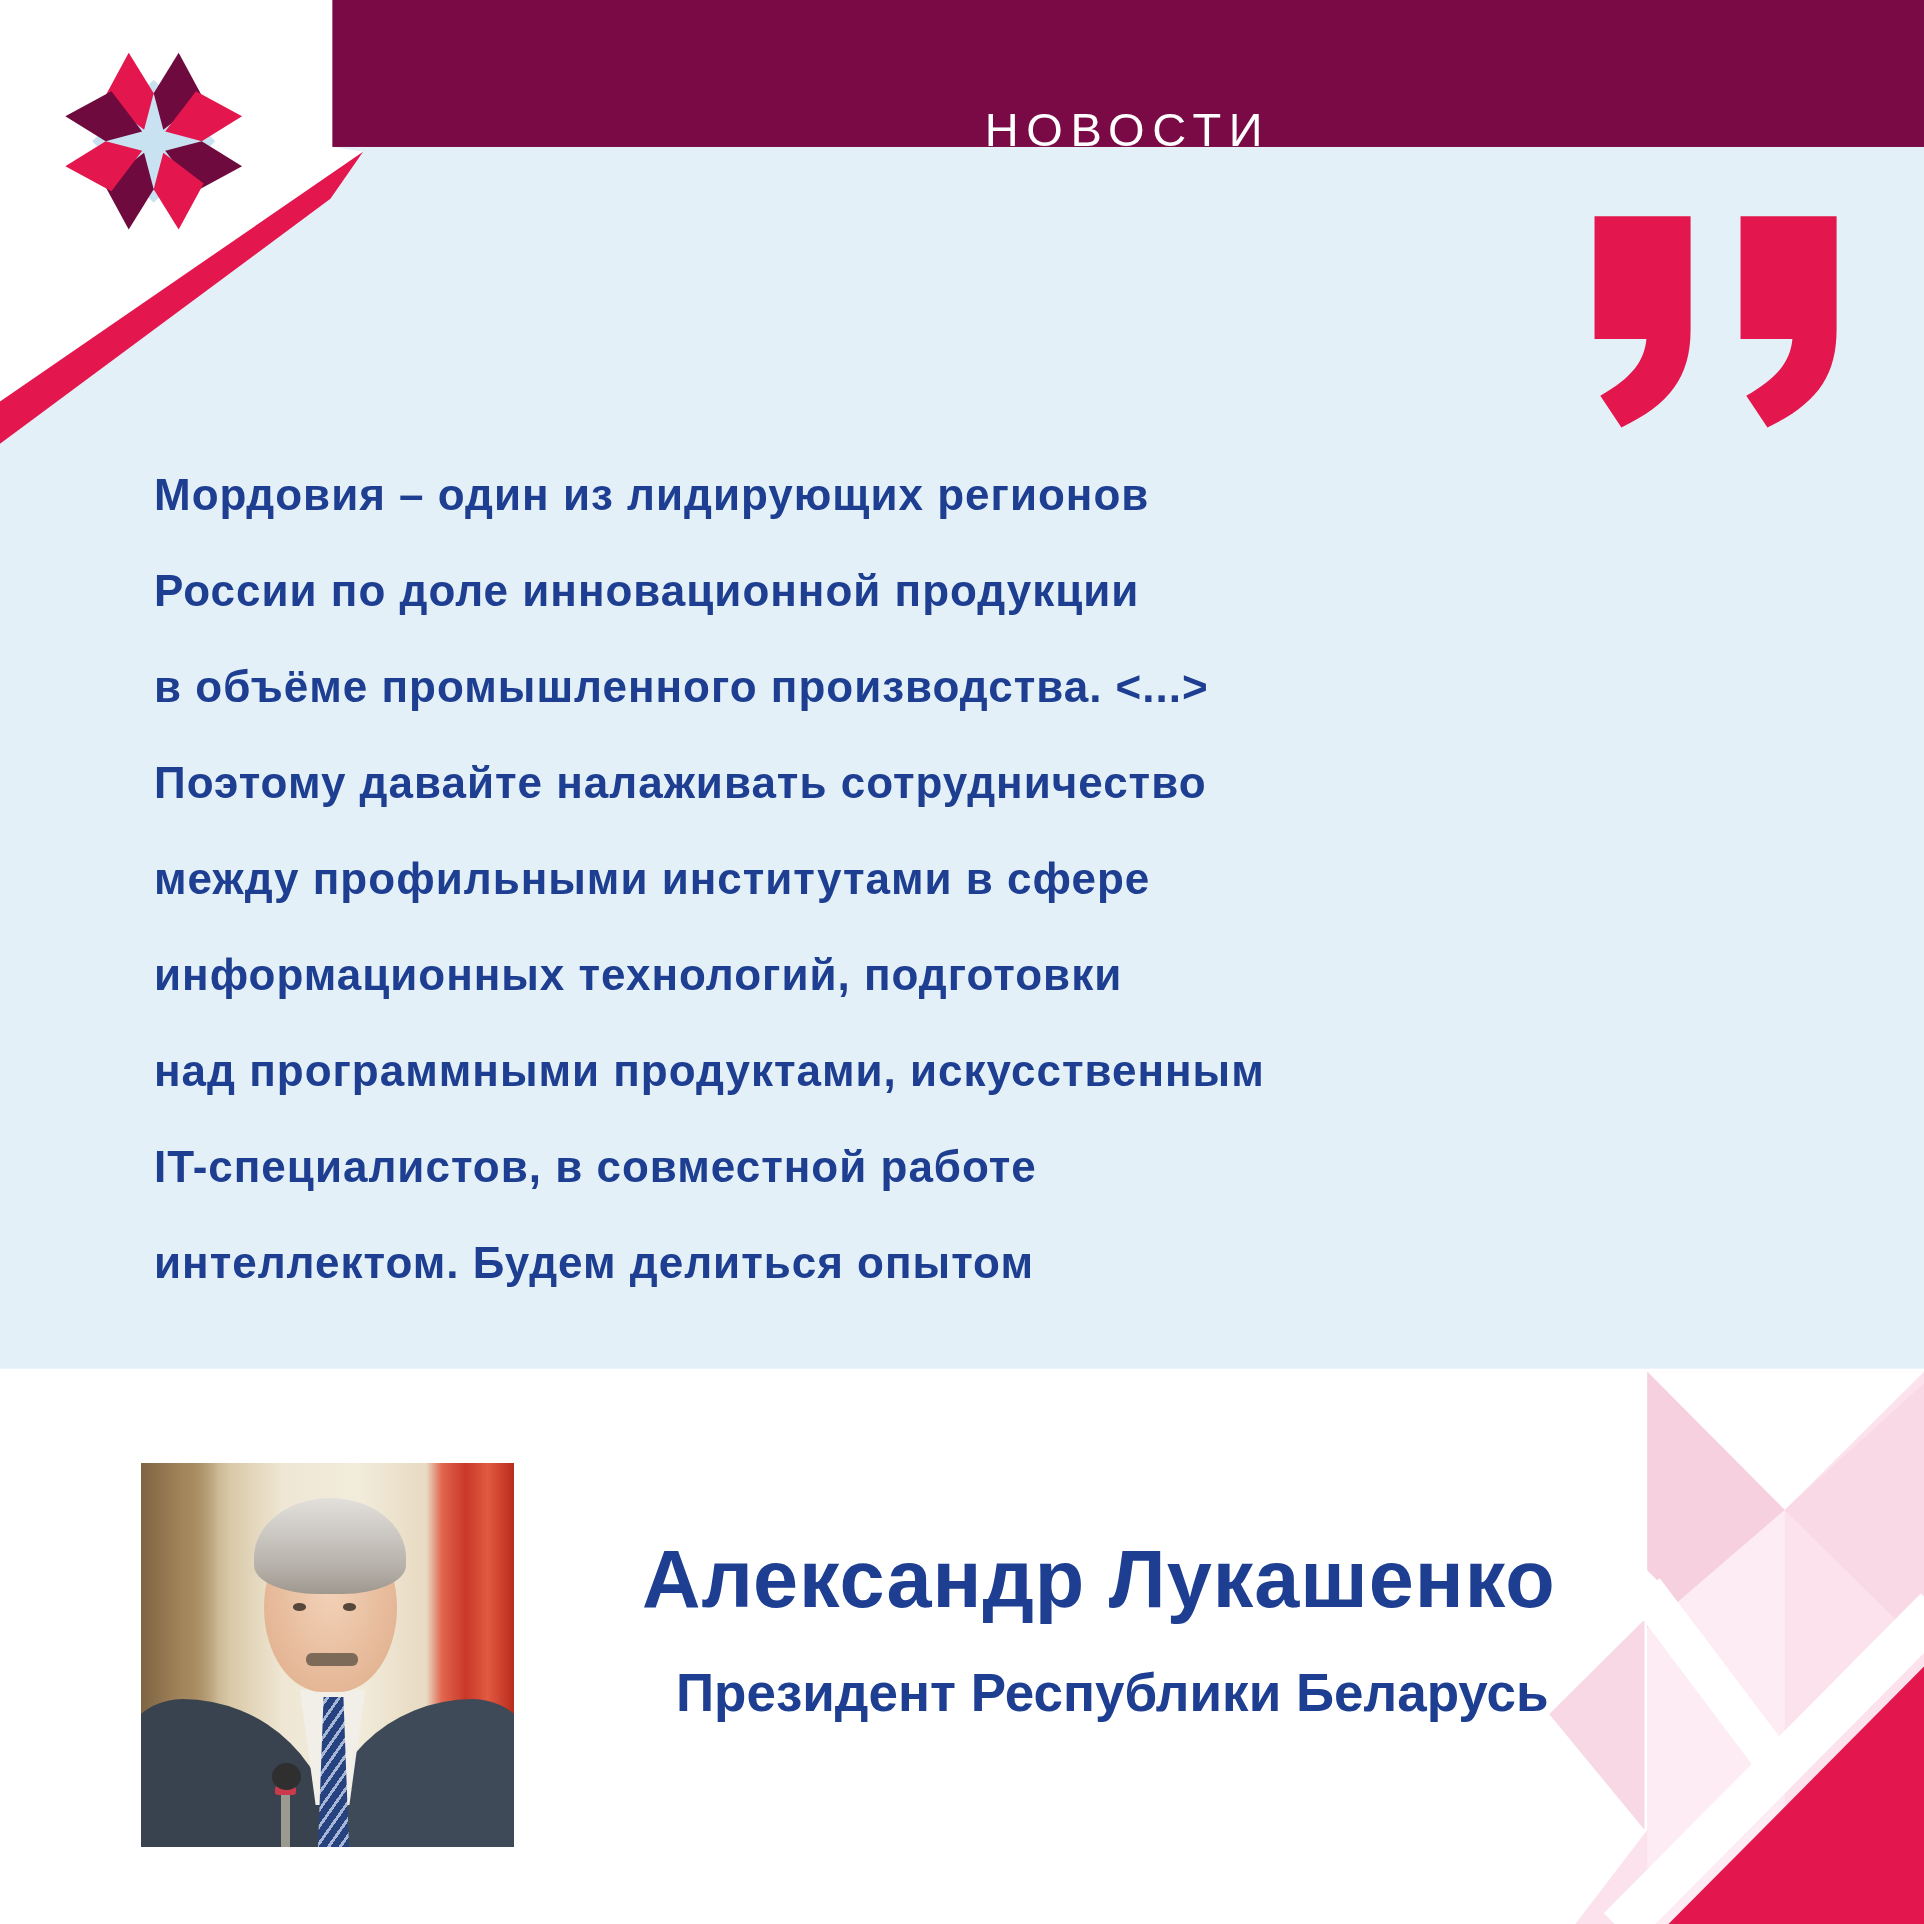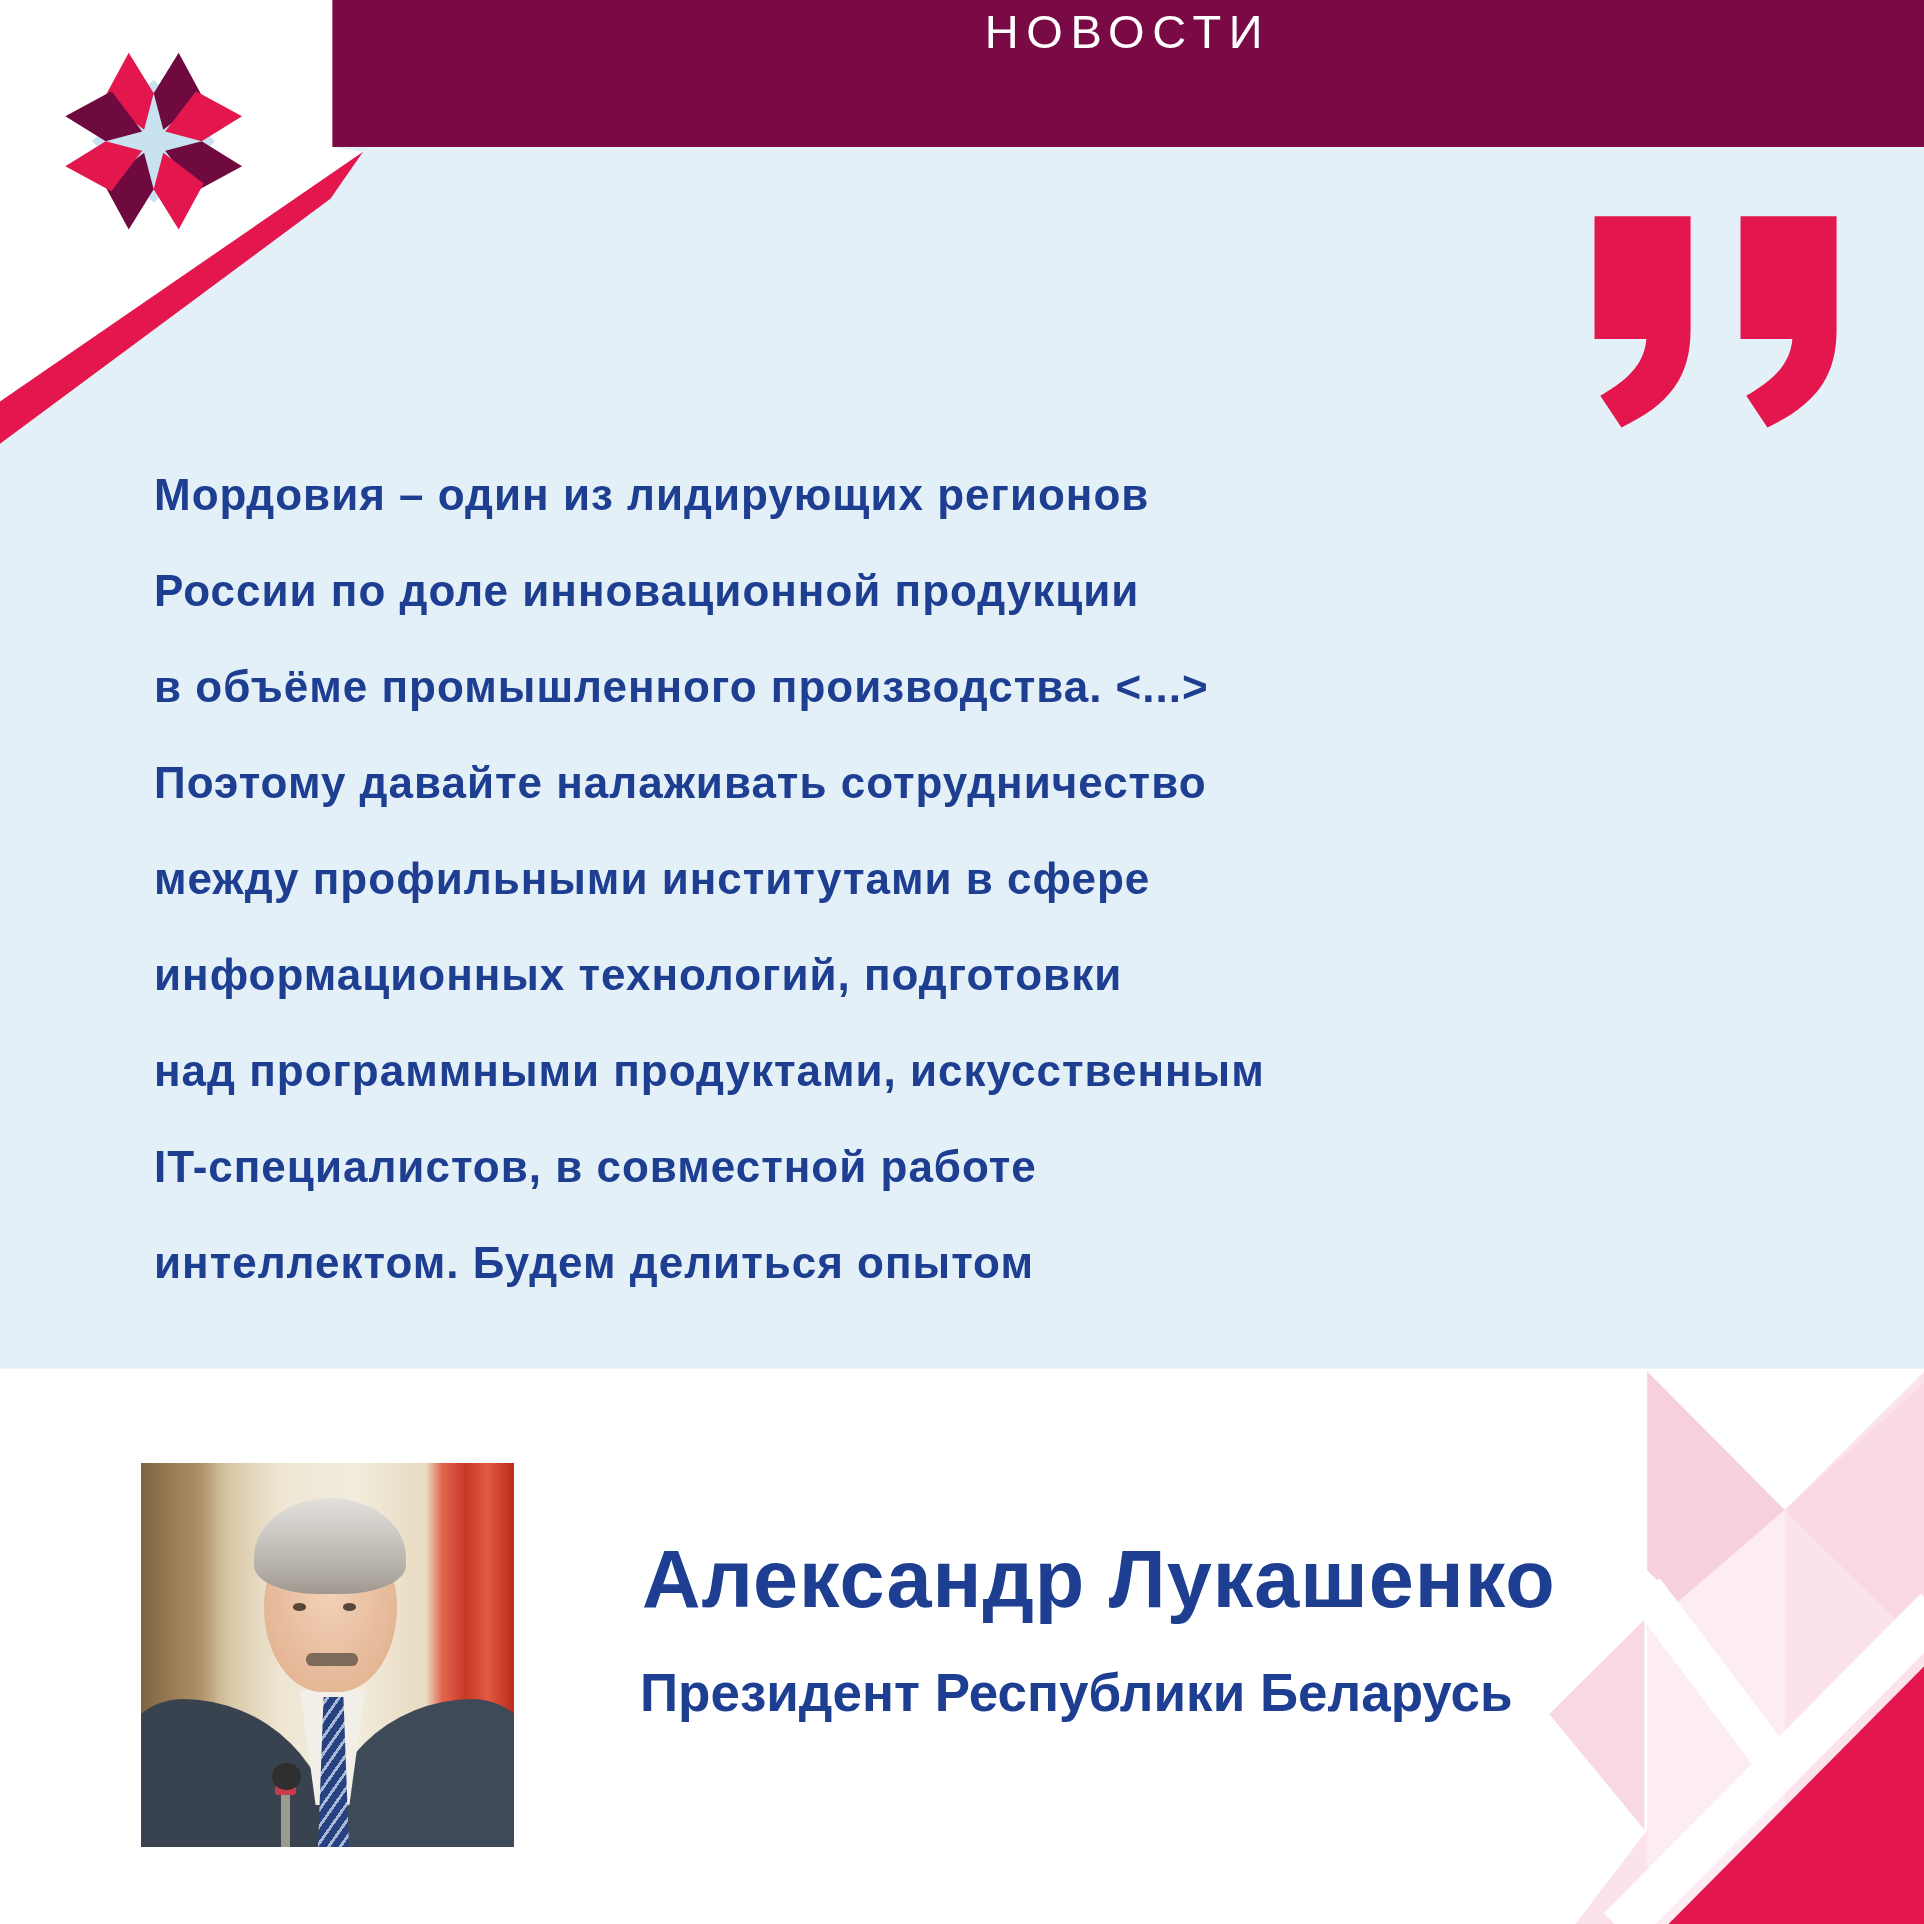--- a/index.html
+++ b/index.html
@@ -14,31 +14,31 @@
   .f-crimson{fill:var(--accent-crimson,#e3164d);}
   .f-starmaroon{fill:var(--star-maroon,#6f0a3f);}
   .f-starblue{fill:var(--star-blue,#c9e2f2);}
   .f-pink1{fill:var(--pink-1,#fbe2ec);}
   .f-pink2{fill:var(--pink-2,#f6d0de);}
   .f-pink3{fill:var(--pink-3,#f9d9e5);}
   .f-pink4{fill:var(--pink-4,#fdecf3);}
   .f-pink5{fill:var(--pink-5,#f8d8e4);}
   .s-whiteband{stroke:#ffffff;stroke-linecap:butt;}
 
-  .header-bar-label{position:absolute;left:331px;top:4px;width:1593px;height:147px;
-        display:flex;align-items:flex-start;justify-content:center;}
+  .header-bar-label{position:absolute;left:331px;top:10px;width:1593px;height:147px;
+        display:flex;align-items:flex-end;justify-content:center;}
   .header-bar-label span{color:#ffffff;font-size:47px;font-weight:400;letter-spacing:7.7px;}
 
   .quote-block{position:absolute;left:154px;top:447px;}
   .quote-line{font-size:44px;line-height:96px;font-weight:800;letter-spacing:1px;
         color:var(--navy-text,#1d3e91);white-space:nowrap;}
 
   .speaker-name{position:absolute;left:642px;top:1539px;font-size:81px;line-height:81px;
         font-weight:700;letter-spacing:1px;color:var(--navy-text,#1d3e91);white-space:nowrap;}
-  .speaker-title{position:absolute;left:640px;top:1666px;font-size:53px;line-height:53px;
+  .speaker-title{position:absolute;left:676px;top:1666px;font-size:53px;line-height:53px;
         font-weight:700;color:var(--navy-text,#1d3e91);white-space:nowrap;}
 
   
   .photo{position:absolute;left:141px;top:1463px;width:373px;height:384px;overflow:hidden;
       background:linear-gradient(90deg,#8a6f4b 0%,#a98c60 12%,#d9c9a8 24%,#efe7d4 38%,
                   #f2ecdc 58%,#e9dcc4 74%,#e6dfcd 100%);}
   .photo>div{position:absolute;}
   .ph-pillar{left:0;top:0;width:77px;height:100%;
       background:linear-gradient(90deg,#7e6443 0%,#a4865c 55%,rgba(164,134,92,0) 100%);}
   .ph-flag{right:0;top:0;width:88px;height:100%;

